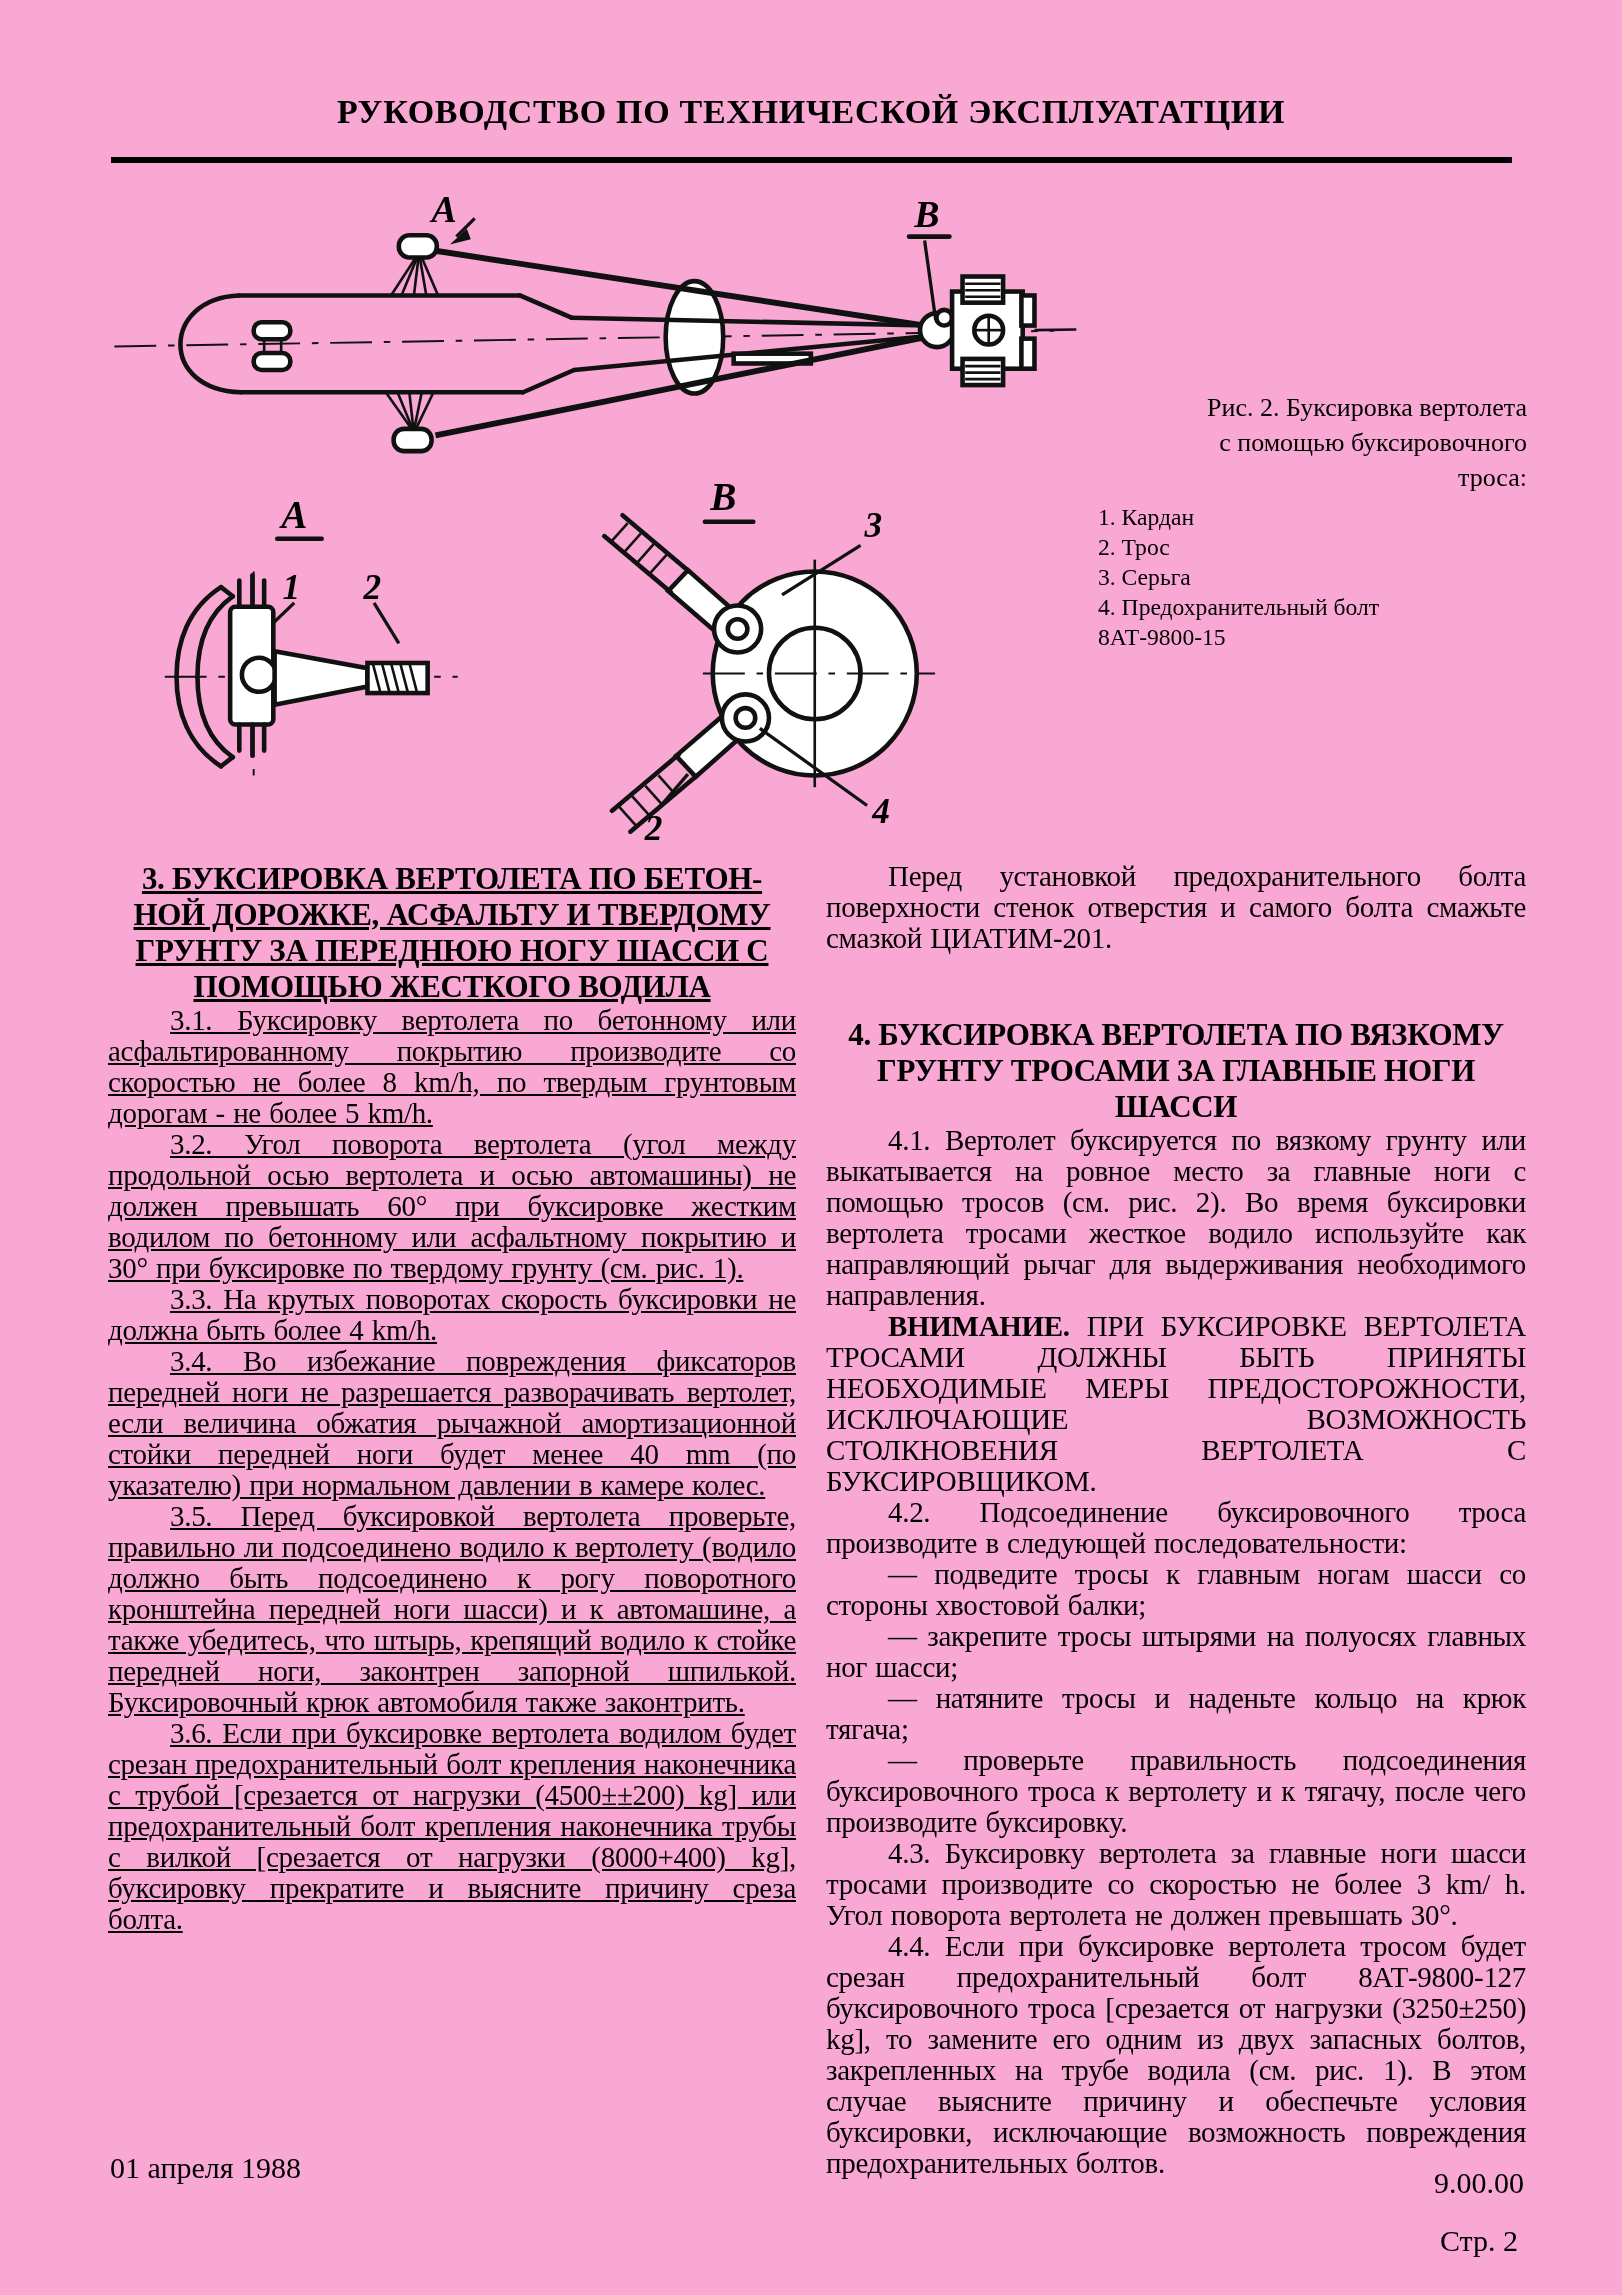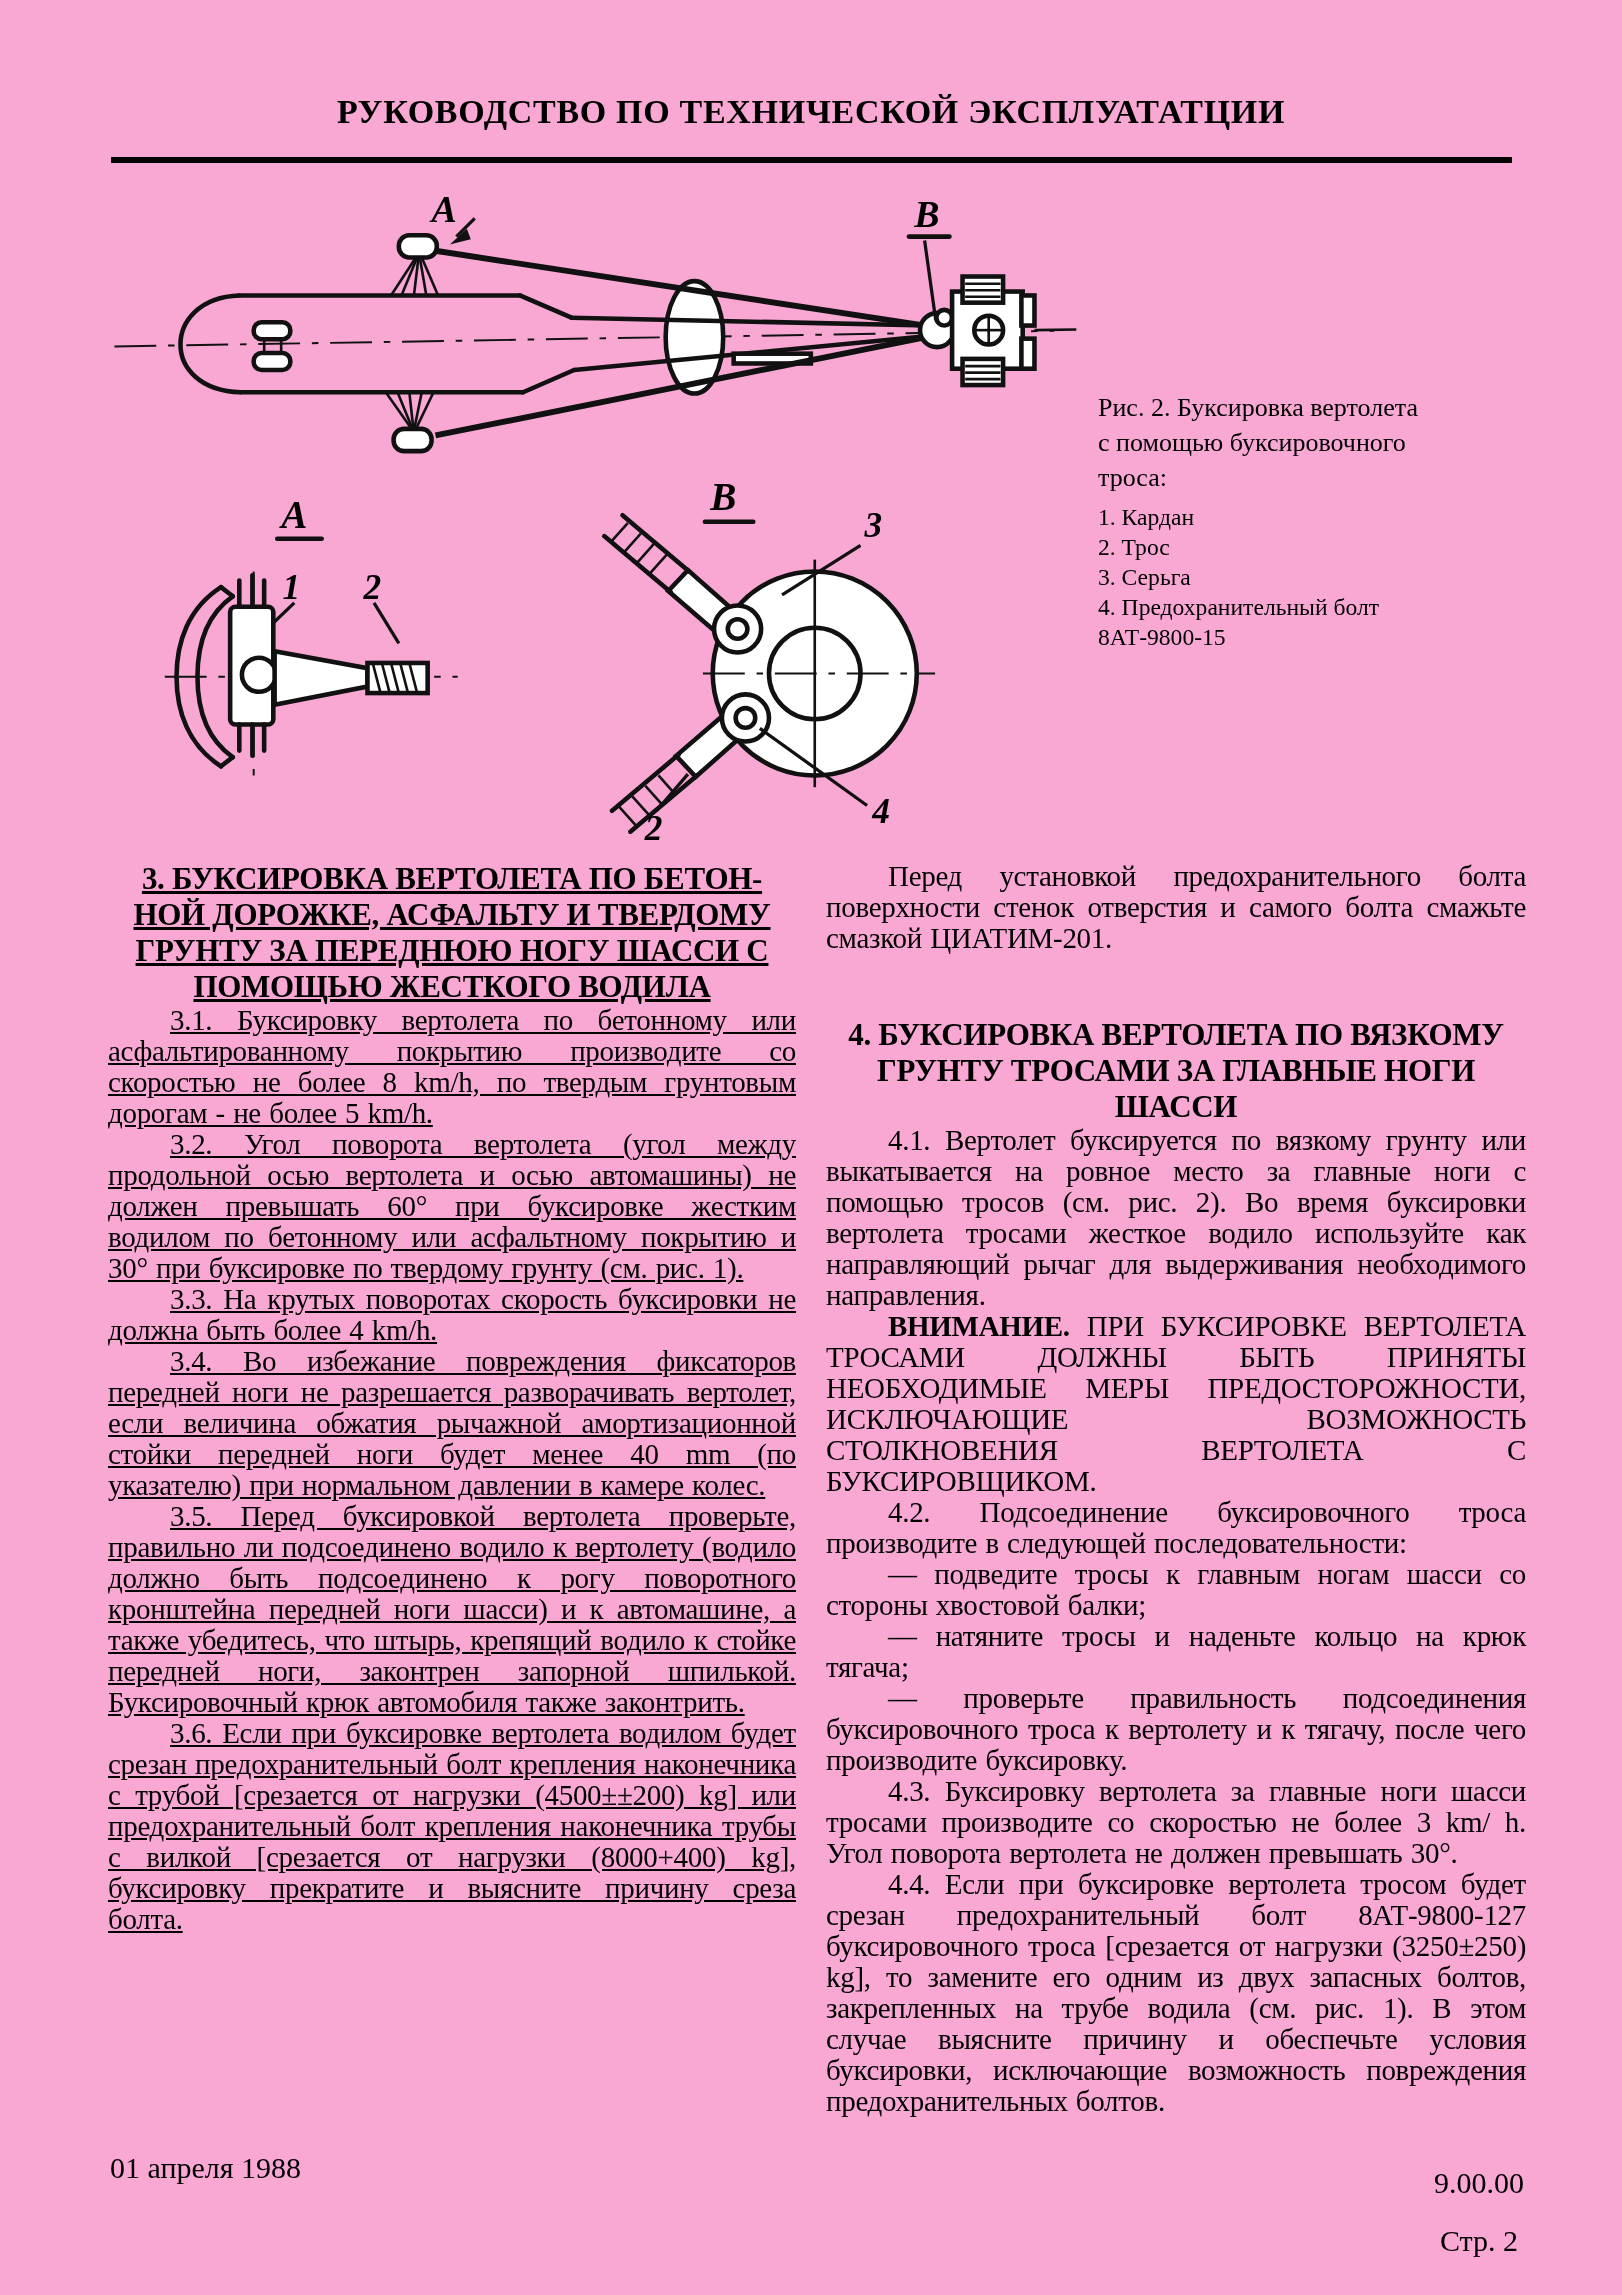--- a/index.html
+++ b/index.html
@@ -10,21 +10,21 @@
   .header-title{
     position:absolute;top:93px;left:0;width:100%;text-align:center;
     font-weight:bold;font-size:34px;letter-spacing:0.7px;white-space:nowrap;
   }
   .rule{position:absolute;top:157px;left:111px;width:1401px;height:5.9px;background:#000;}
   .fig-svg{position:absolute;left:98px;top:183px;width:981px;height:667px;}
 
   .fig-caption{
     position:absolute;left:1098px;top:390px;width:429px;
   }
-  .fig-caption .cap-line{text-align:left;font-size:26px;line-height:35px;}
+  .fig-caption .cap-line{text-align:right;font-size:26px;line-height:35px;}
   .fig-caption .legend{margin-top:6.5px;}
   .fig-caption .legend div{font-size:23.6px;line-height:30px;text-align:left;}
 
   .col{position:absolute;top:861px;}
   .col-left{left:108px;width:688px;text-decoration:underline;}
   .col-right{left:826px;width:700px;}
   .col p{
     margin:0;font-size:29px;line-height:31px;text-align:justify;
     text-indent:62px;letter-spacing:-0.3px;word-spacing:1.3px;
   }
@@ -226,20 +226,21 @@
     <p>Перед установкой предохранительного болта поверхности стенок отверстия и самого болта смажьте смазкой ЦИАТИМ-201.</p>
     <div class="sec-heading gap-top">
       <div>4. БУКСИРОВКА ВЕРТОЛЕТА ПО ВЯЗКОМУ</div>
       <div>ГРУНТУ ТРОСАМИ ЗА ГЛАВНЫЕ НОГИ</div>
       <div>ШАССИ</div>
     </div>
     <p class="gap-sm">4.1. Вертолет буксируется по вязкому грунту или выкатывается на ровное место за главные ноги с помощью тросов (см. рис. 2). Во время буксировки вертолета тросами жесткое водило используйте как направляющий рычаг для выдерживания необходимого направления.</p>
     <p><span class="warn-lead">ВНИМАНИЕ.</span> <span>ПРИ БУКСИРОВКЕ ВЕРТОЛЕТА ТРОСАМИ ДОЛЖНЫ БЫТЬ ПРИНЯТЫ НЕОБХОДИМЫЕ МЕРЫ ПРЕДОСТОРОЖНОСТИ, ИСКЛЮЧАЮЩИЕ ВОЗМОЖНОСТЬ СТОЛКНОВЕНИЯ ВЕРТОЛЕТА С БУКСИРОВЩИКОМ.</span></p>
     <p>4.2. Подсоединение буксировочного троса производите в следующей последовательности:</p>
     <p>— подведите тросы к главным ногам шасси со стороны хвостовой балки;</p>
+    <p>— закрепите тросы штырями на полуосях главных ног шасси;</p>
     <p>— натяните тросы и наденьте кольцо на крюк тягача;</p>
     <p>— проверьте правильность подсоединения буксировочного троса к вертолету и к тягачу, после чего производите буксировку.</p>
     <p>4.3. Буксировку вертолета за главные ноги шасси тросами производите со скоростью не более 3 km/ h. Угол поворота вертолета не должен превышать 30°.</p>
     <p>4.4. Если при буксировке вертолета тросом будет срезан предохранительный болт 8АТ-9800-127 буксировочного троса [срезается от нагрузки (3250±250) kg], то замените его одним из двух запасных болтов, закрепленных на трубе водила (см. рис. 1). В этом случае выясните причину и обеспечьте условия буксировки, исключающие возможность повреждения предохранительных болтов.</p>
   </div>
 
   <div class="footer-date">01 апреля 1988</div>
   <div class="footer-right">
     <div>9.00.00</div>
     <div>Стр. 2</div>

